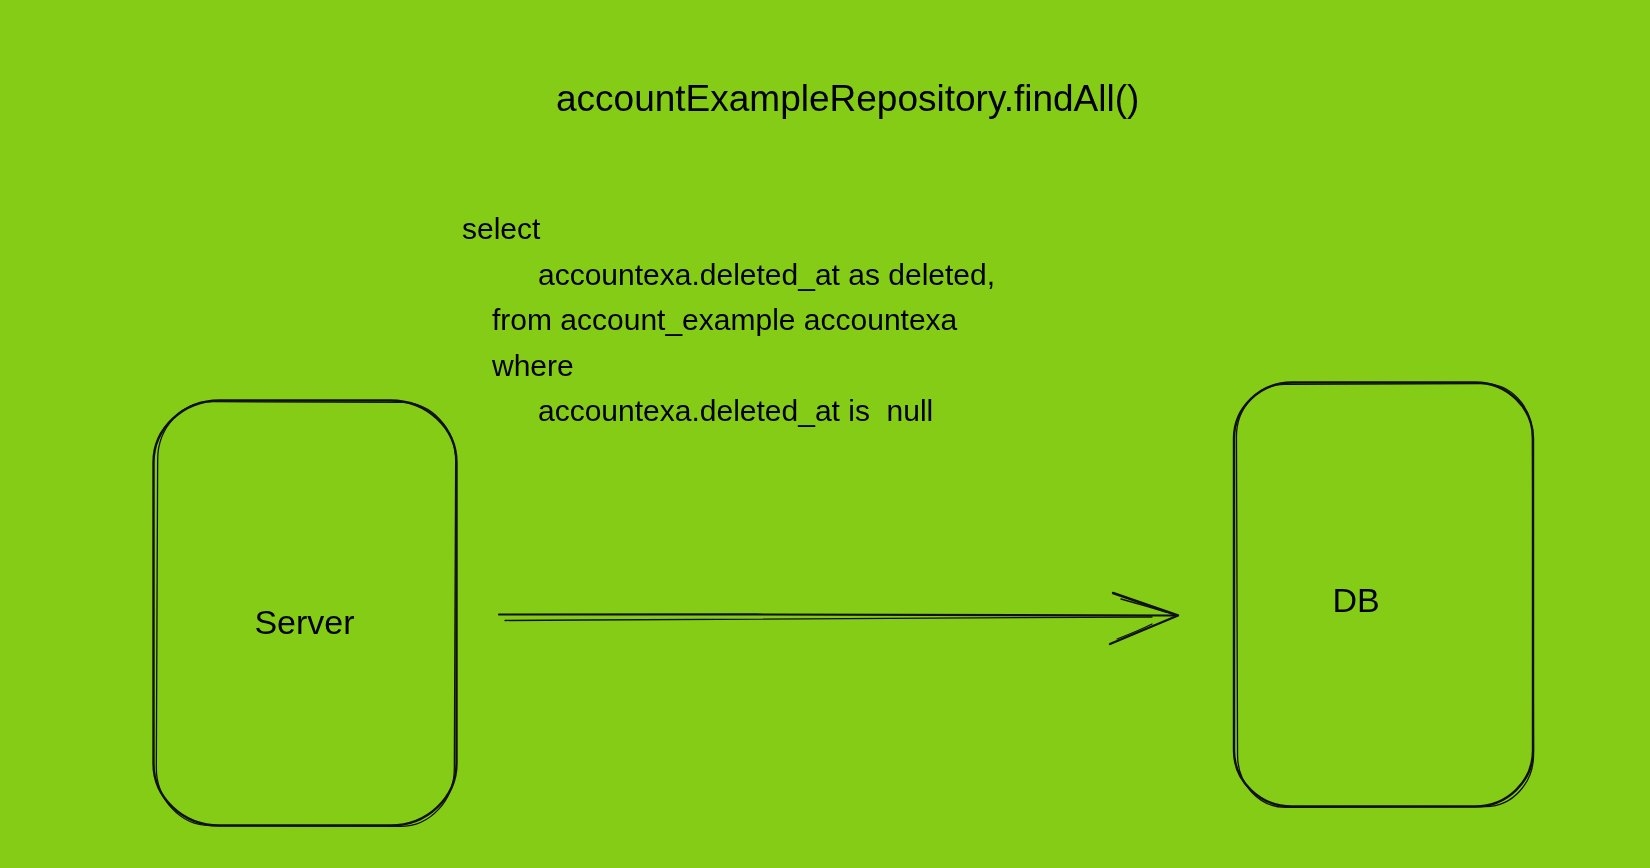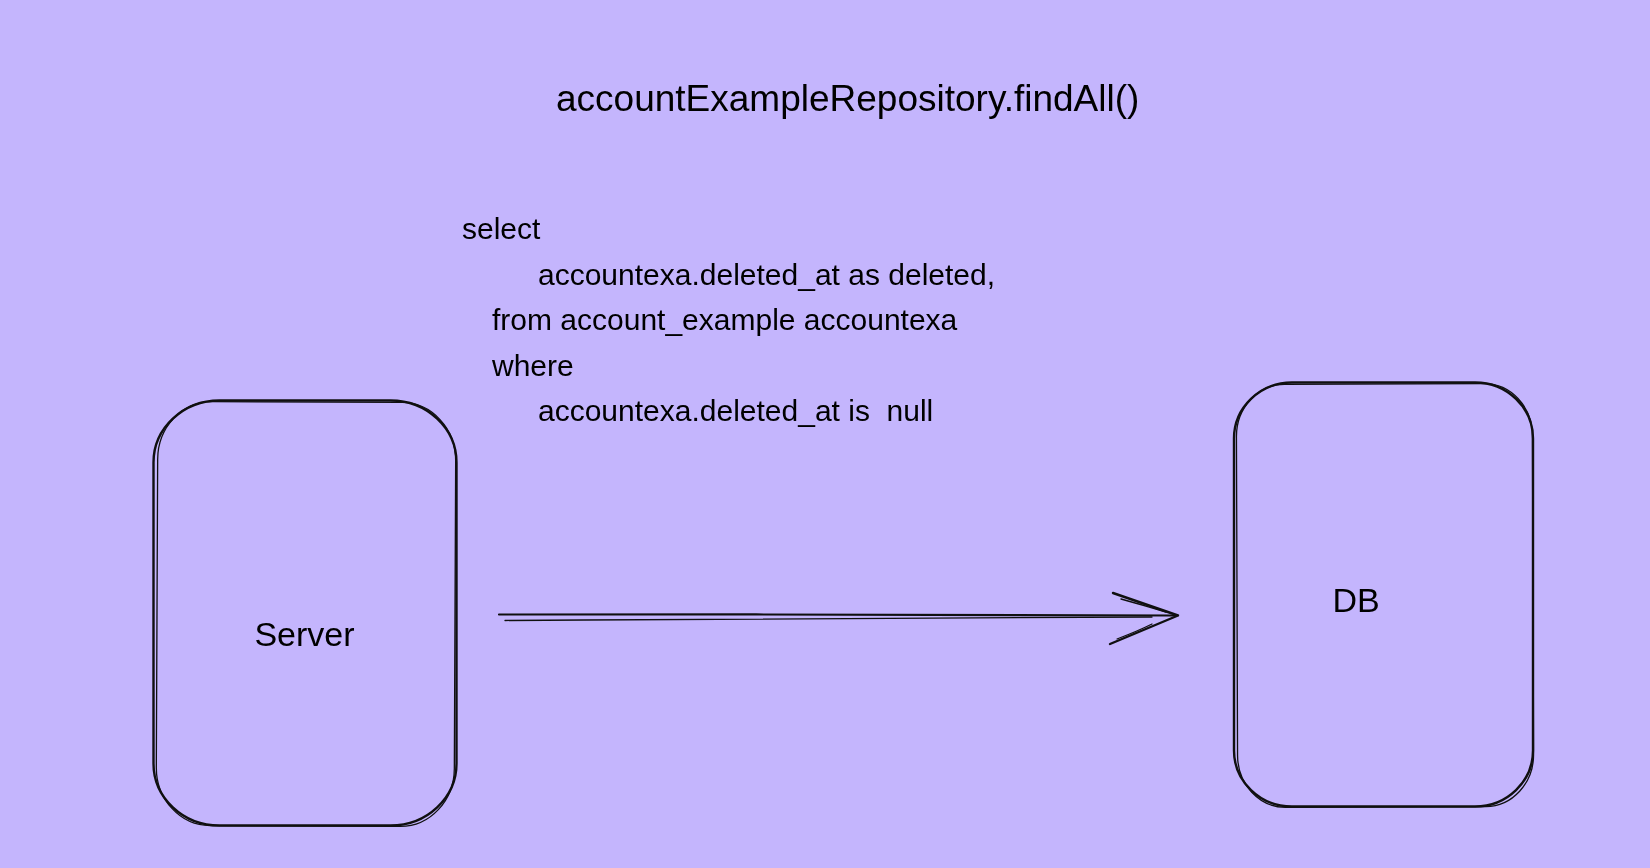--- a/index.html
+++ b/index.html
@@ -4,21 +4,21 @@
 <style>
   html, body {
     margin: 0;
     padding: 0;
     background: #ffffff;
   }
   .canvas {
     position: relative;
     width: 1650px;
     height: 868px;
-    background: #c4b5fd;
+    background: #84cc16;
     overflow: hidden;
     font-family: "Liberation Sans", "DejaVu Sans", sans-serif;
     color: #000000;
   }
   .shapes-layer {
     position: absolute;
     left: 0;
     top: 0;
     width: 1650px;
     height: 868px;
@@ -48,21 +48,20 @@
     position: absolute;
     font-size: 34px;
     line-height: 45px;
     text-align: center;
     color: #000000;
   }
   .node-label.server {
     left: 153px;
     top: 600px;
     width: 303px;
-    margin-top: 12px;
   }
   .node-label.db {
     left: 1233px;
     top: 578px;
     width: 246px;
   }
 </style>
 </head>
 <body>
 

